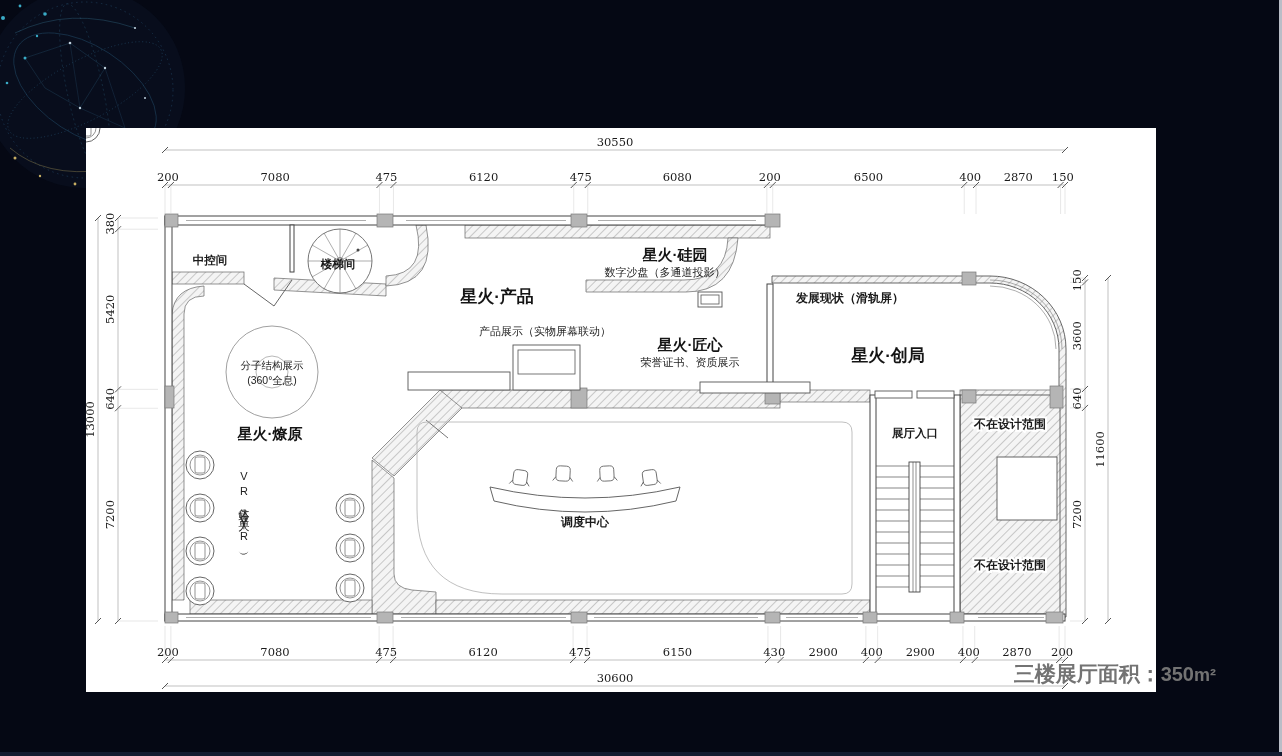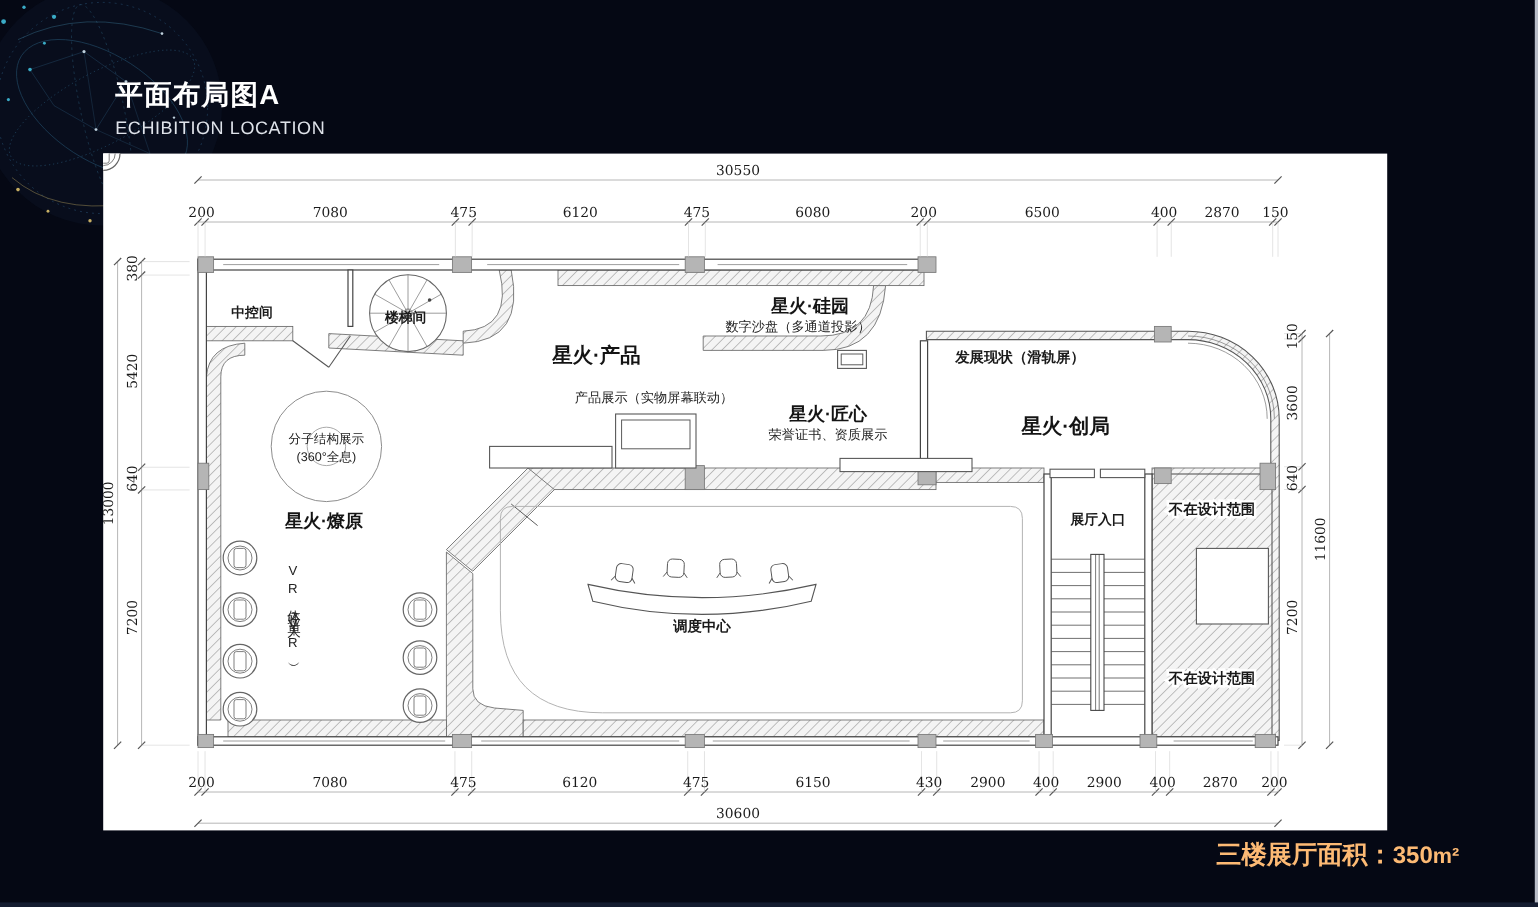--- a/index.html
+++ b/index.html
@@ -7,21 +7,21 @@
          font-family:"Liberation Sans","DejaVu Sans",sans-serif;}
   .right-strip{position:absolute;right:0;top:0;width:3px;height:756px;background:#b9bdc7;}
   .bottom-strip{position:absolute;left:0;bottom:0;width:1282px;height:4px;background:#141c30;}
   .globe{position:absolute;left:-15px;top:-12px;width:230px;height:230px;opacity:.92;}
   .hdr{position:absolute;left:96px;top:64px;color:#fff;}
   .hdr h1{margin:0;font-size:23px;font-weight:700;letter-spacing:1px;color:#ffffff;}
   .hdr h2{margin:4px 0 0 0;font-size:15px;font-weight:400;letter-spacing:.5px;color:#dfe3ea;}
   .panel{position:absolute;left:86px;top:128px;width:1070px;height:564px;background:#ffffff;}
   .vr-label{position:absolute;left:150px;top:342px;writing-mode:vertical-rl;text-orientation:upright;
             font-size:11px;letter-spacing:3px;color:#222;}
-  .footer{position:absolute;right:66px;top:698px;color:#fdba74;white-space:nowrap;}
+  .footer{position:absolute;right:66px;top:660px;color:#737373;white-space:nowrap;}
   .footer .lab{font-size:21px;font-weight:700;}
   .footer .val{font-size:20px;font-weight:700;}
   .footer .unit{font-size:18px;font-weight:700;}
   
   .wall{fill:#ffffff;stroke:#444;stroke-width:1;}
   .hband{fill:url(#hatch);stroke:#666;stroke-width:.7;}
   .hband2{fill:url(#hatch);stroke:#555;stroke-width:.9;}
   .col{fill:#b5b5b5;stroke:#777;stroke-width:.7;}
   .thin{fill:none;stroke:#777;stroke-width:.6;}
   .fur{fill:#ffffff;stroke:#555;stroke-width:.9;}
@@ -75,24 +75,20 @@
     <g fill="#cfe2ee">
       <circle cx="85" cy="55" r="1.3"></circle>
         <circle cx="120" cy="80" r="1.2"></circle>
         <circle cx="95" cy="120" r="1.2"></circle>
       <circle cx="150" cy="40" r="1.1"></circle>
         <circle cx="10" cy="130" r="1"></circle>
         <circle cx="160" cy="110" r="1"></circle>
     </g>
   </svg>
 
-  <div class="hdr">
-    <h1>平面布局图A</h1>
-    <h2>ECHIBITION LOCATION</h2>
-  </div>
 
   <div class="panel">
     <svg width="1070" height="564" viewBox="0 0 1070 564">
       <defs>
         <pattern id="hatch" width="6" height="6" patternUnits="userSpaceOnUse" patternTransform="rotate(45)">
           <rect width="6" height="6" fill="#f4f4f4"></rect>
           <line x1="0" y1="0" x2="0" y2="6" stroke="#9a9a9a" stroke-width="1"></line>
         </pattern>
       </defs>
 

